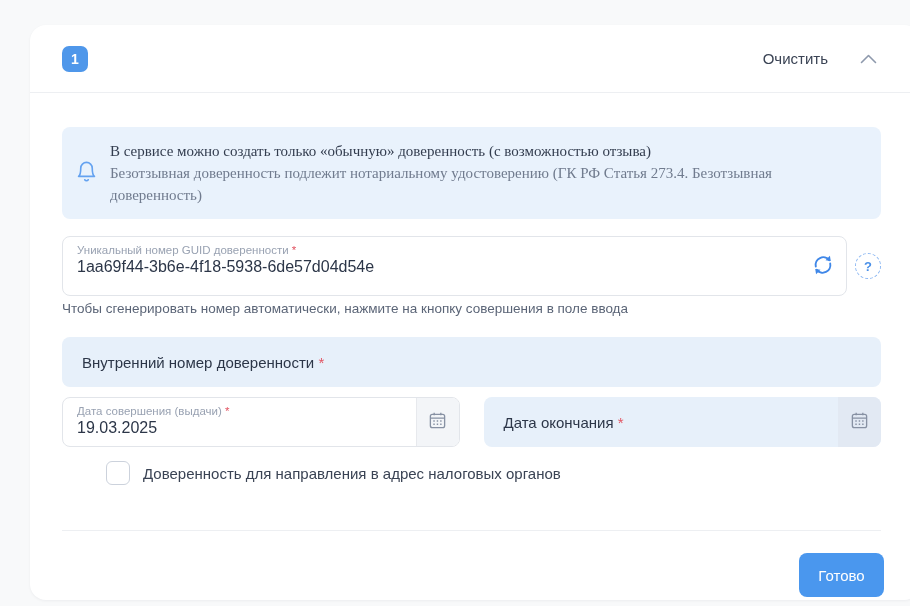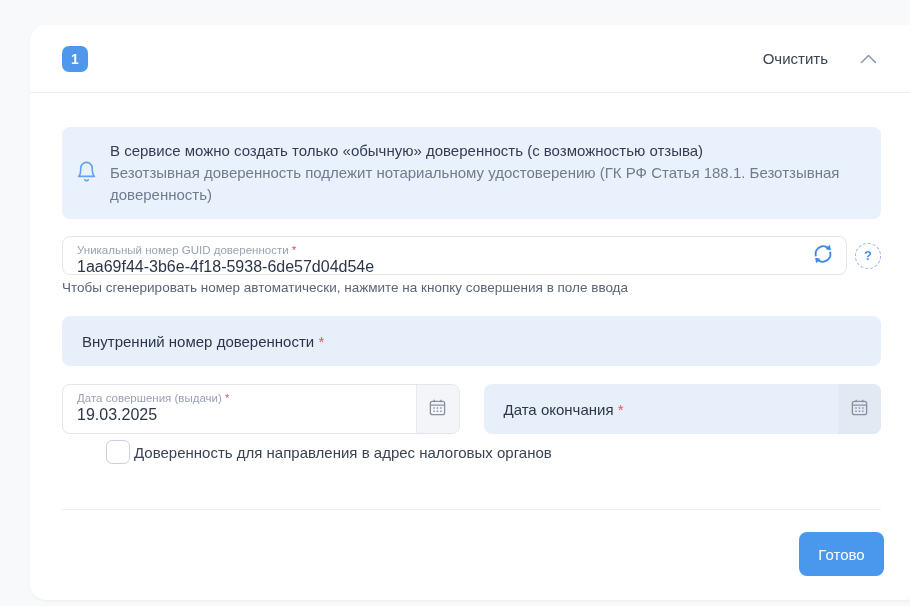--- a/index.html
+++ b/index.html
@@ -17,60 +17,60 @@
     align-items:center; justify-content:center; flex:0 0 auto; }
   .section-title { margin-left:13px; font-size:17px; color:#333d4f; }
   .header-spacer { flex:1; }
   .clear-link { font-size:15px; color:#3a4354; cursor:pointer; margin-right:28px;margin-left:36px; }
   .chevron-btn { display:flex; align-items:center; cursor:pointer; padding:4px; }
 
   
   .card-body { padding:34px 39px 0 32px; }
 
   .banner { background:#e9f2fc; border-radius:8px; min-height:92px;
-    padding:13px 16px 13px 13px; display:flex; align-items:center; gap:12px; }
+    padding:13px 16px 13px 13px; display:flex; align-items:center; gap:12px;font-family:Liberation Serif, serif; }
   .banner-text { font-size:15px; line-height:22px; }
   .banner-line1 { color:#333d4f; }
   .banner-line2 { color:#707b8e; }
 
   .guid-row { margin-top:17px; display:flex; align-items:center; }
-  .field-outline { flex:1; height:39px; border:1px solid #e2e5ea; border-radius:8px;
+  .field-outline { flex:1; height:60px; border:1px solid #e2e5ea; border-radius:8px;
     padding:7px 44px 7px 14px; position:relative; background:#fff; cursor:text; }
   .float-label { font-size:11.5px; color:#99a2b2; }
   .float-label .req, .req { color:#e25563; }
   .field-value { font-size:16px; color:#2c3648; font-weight:500; margin-top:2px; }
   .refresh-btn { position:absolute; right:10px; top:50%; transform:translateY(-50%);
     width:26px; height:26px; display:flex; align-items:center; justify-content:center;
     cursor:pointer; background:none; border:none; }
   .help-btn { width:26px; height:26px; margin-left:8px; flex:0 0 auto;
     border:1.5px dashed #8ab6f2; border-radius:50%; background:none;
     color:#4a90e8; font-size:13px; font-weight:700; cursor:pointer;
     display:flex; align-items:center; justify-content:center;
     font-family:"Liberation Sans", sans-serif; }
 
   .helper-text { margin-top:5px; font-size:13.5px; color:#5b6577; height:18px; }
 
   .field-filled { margin-top:18px; height:50px; background:#e7f0fa; border-radius:8px;
     display:flex; align-items:center; padding:16px 20px; font-size:15px; color:#2c3648;
     cursor:text; }
 
-  .dates-row { margin-top:18px; display:grid; grid-template-columns:1fr 1fr;
+  .dates-row { margin-top:10px; display:grid; grid-template-columns:1fr 1fr;
     gap:24px; }
   .date-field { height:50px; border-radius:8px; display:flex; overflow:hidden; }
   .date-field.outline { border:1px solid #e2e5ea; background:#fff; }
   .date-field.filledbg { background:#e7f0fa; }
   .date-main { flex:1; padding:7px 14px; cursor:text; }
   .date-main.placeholder-style { display:flex; align-items:center; padding:0 20px;
     font-size:15px; color:#2c3648; }
   .cal-box { width:43px; display:flex; align-items:center; justify-content:center;
     cursor:pointer; }
   .date-field.outline .cal-box { border-left:1px solid #e7e9ed; background:#f3f5f8; }
   .date-field.filledbg .cal-box { background:#e2e9f3; }
 
-  .checkbox-row { margin-top:6px; display:flex; align-items:center; gap:4px;padding-left:44px; }
+  .checkbox-row { margin-top:14px; display:flex; align-items:center; gap:13px;padding-left:44px; }
   .checkbox { width:24px; height:24px; border:1.5px solid #ccd2dc; border-radius:6px;
     background:#fff; cursor:pointer; flex:0 0 auto; }
   .checkbox-label { font-size:15px; color:#3a4354; cursor:pointer; }
 
   .footer-divider { margin-top:45px; border-top:1px solid #edeff2; }
   .card-footer { height:72px; display:flex; align-items:center;
     justify-content:flex-end; padding-right:36px; }
   .done-btn { min-width:85px; height:44px; padding:0 18px; border:none;
     border-radius:8px; background:#4a97ee; color:#ffffff; font-size:15px;
     cursor:pointer; font-family:"Liberation Sans", sans-serif;margin-top:16px; }
@@ -97,21 +97,21 @@
 
     <div class="banner">
       <span>
         <svg width="23" height="25" viewBox="0 0 24 26" fill="none" stroke="#64a2f0" stroke-width="1.7" stroke-linecap="round" stroke-linejoin="round">
           <path d="M18 9.5a6 6 0 0 0-12 0c0 7-2.3 8.6-2.3 8.6h16.6S18 16.5 18 9.5"></path>
           <path d="M10.2 21.6a2.1 2.1 0 0 0 3.6 0"></path>
         </svg>
       </span>
       <div class="banner-text">
         <div class="banner-line1">В сервисе можно создать только «обычную» доверенность (с возможностью отзыва)</div>
-        <div class="banner-line2">Безотзывная доверенность подлежит нотариальному удостоверению (ГК РФ Статья 188.1. Безотзывная доверенность)</div>
+        <div class="banner-line2">Безотзывная доверенность подлежит нотариальному удостоверению (ГК РФ Статья 273.4. Безотзывная доверенность)</div>
       </div>
     </div>
 
     <div class="guid-row">
       <div class="field-outline">
         <div class="float-label"><span>Уникальный номер GUID доверенности</span> <span class="req">*</span></div>
         <div class="field-value">1aa69f44-3b6e-4f18-5938-6de57d04d54e</div>
         <button class="refresh-btn">
           <span>
             <svg width="24" height="24" viewBox="0 0 24 24">

